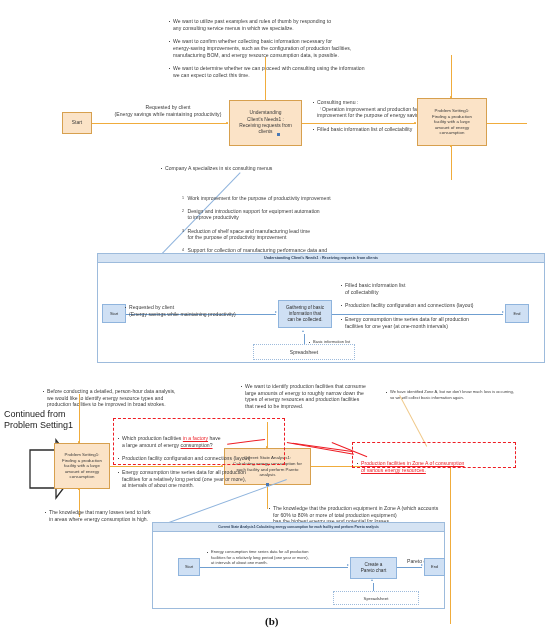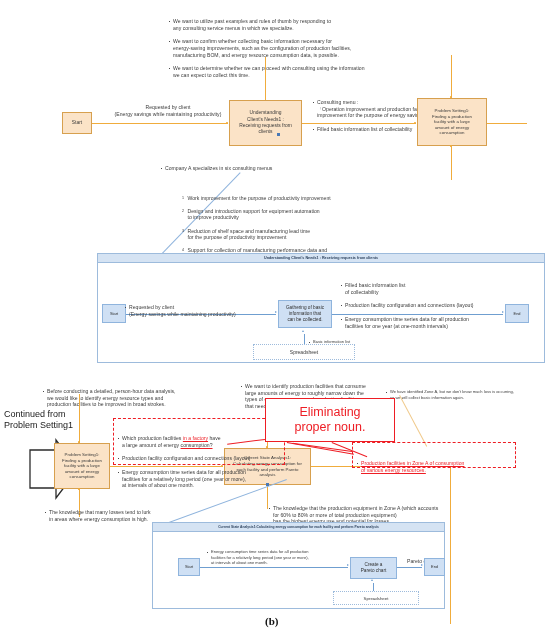--- a/index.html
+++ b/index.html
@@ -390,22 +390,20 @@
 
   <div class="abs rdash" style="left:352px; top:442px; width:164px; height:26px;">
     <div class="txt" style="padding:4px 4px 0 3px;">
       <ul class="bullet-list">
         <li class="rtext" style="color:#ee1d24;">Production facilities in Zone A of consumption
 of various energy resources.</li>
       </ul>
     </div>
   </div>
 
-  <div class="abs rbox" style="left:265px; top:398px; width:130px; height:44px;">Eliminating
-proper noun.</div>
 
   <div class="rline" style="left:265px; top:440px; width:38px; transform:rotate(173deg); background:#ee1d24; height:1px;"></div>
   <div class="rline" style="left:287px; top:442px; width:68px; transform:rotate(10deg);"></div>
   <div class="rline" style="left:352px; top:452px; width:60px; transform:rotate(-172deg);"></div>
   <div class="rline" style="left:332px; top:442px; width:38px; transform:rotate(22deg);"></div>
 
   <div class="abs txt" style="left:44px; top:496px; width:165px;">
     <ul class="bullet-list">
       <li>The knowledge that many losses tend to lurk
 in areas where energy consumption is high.</li>

